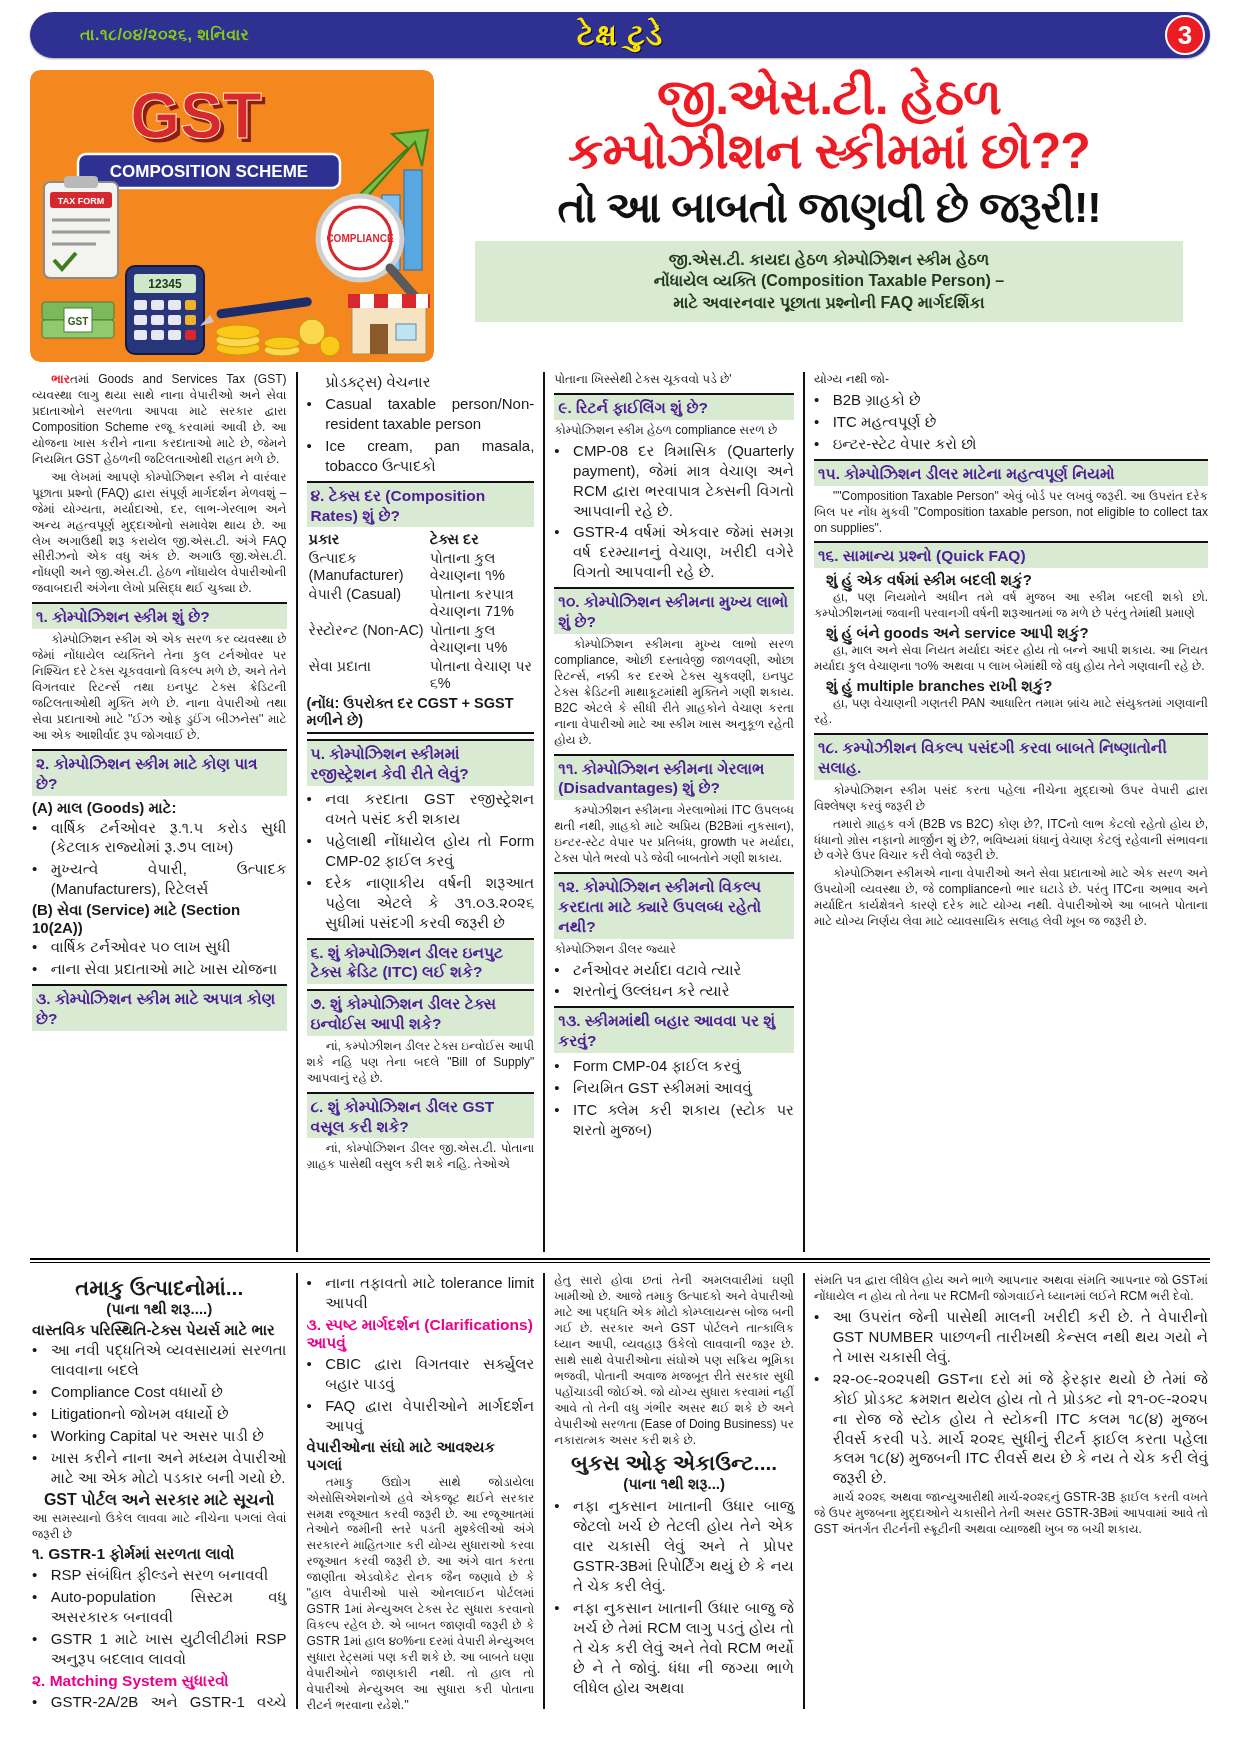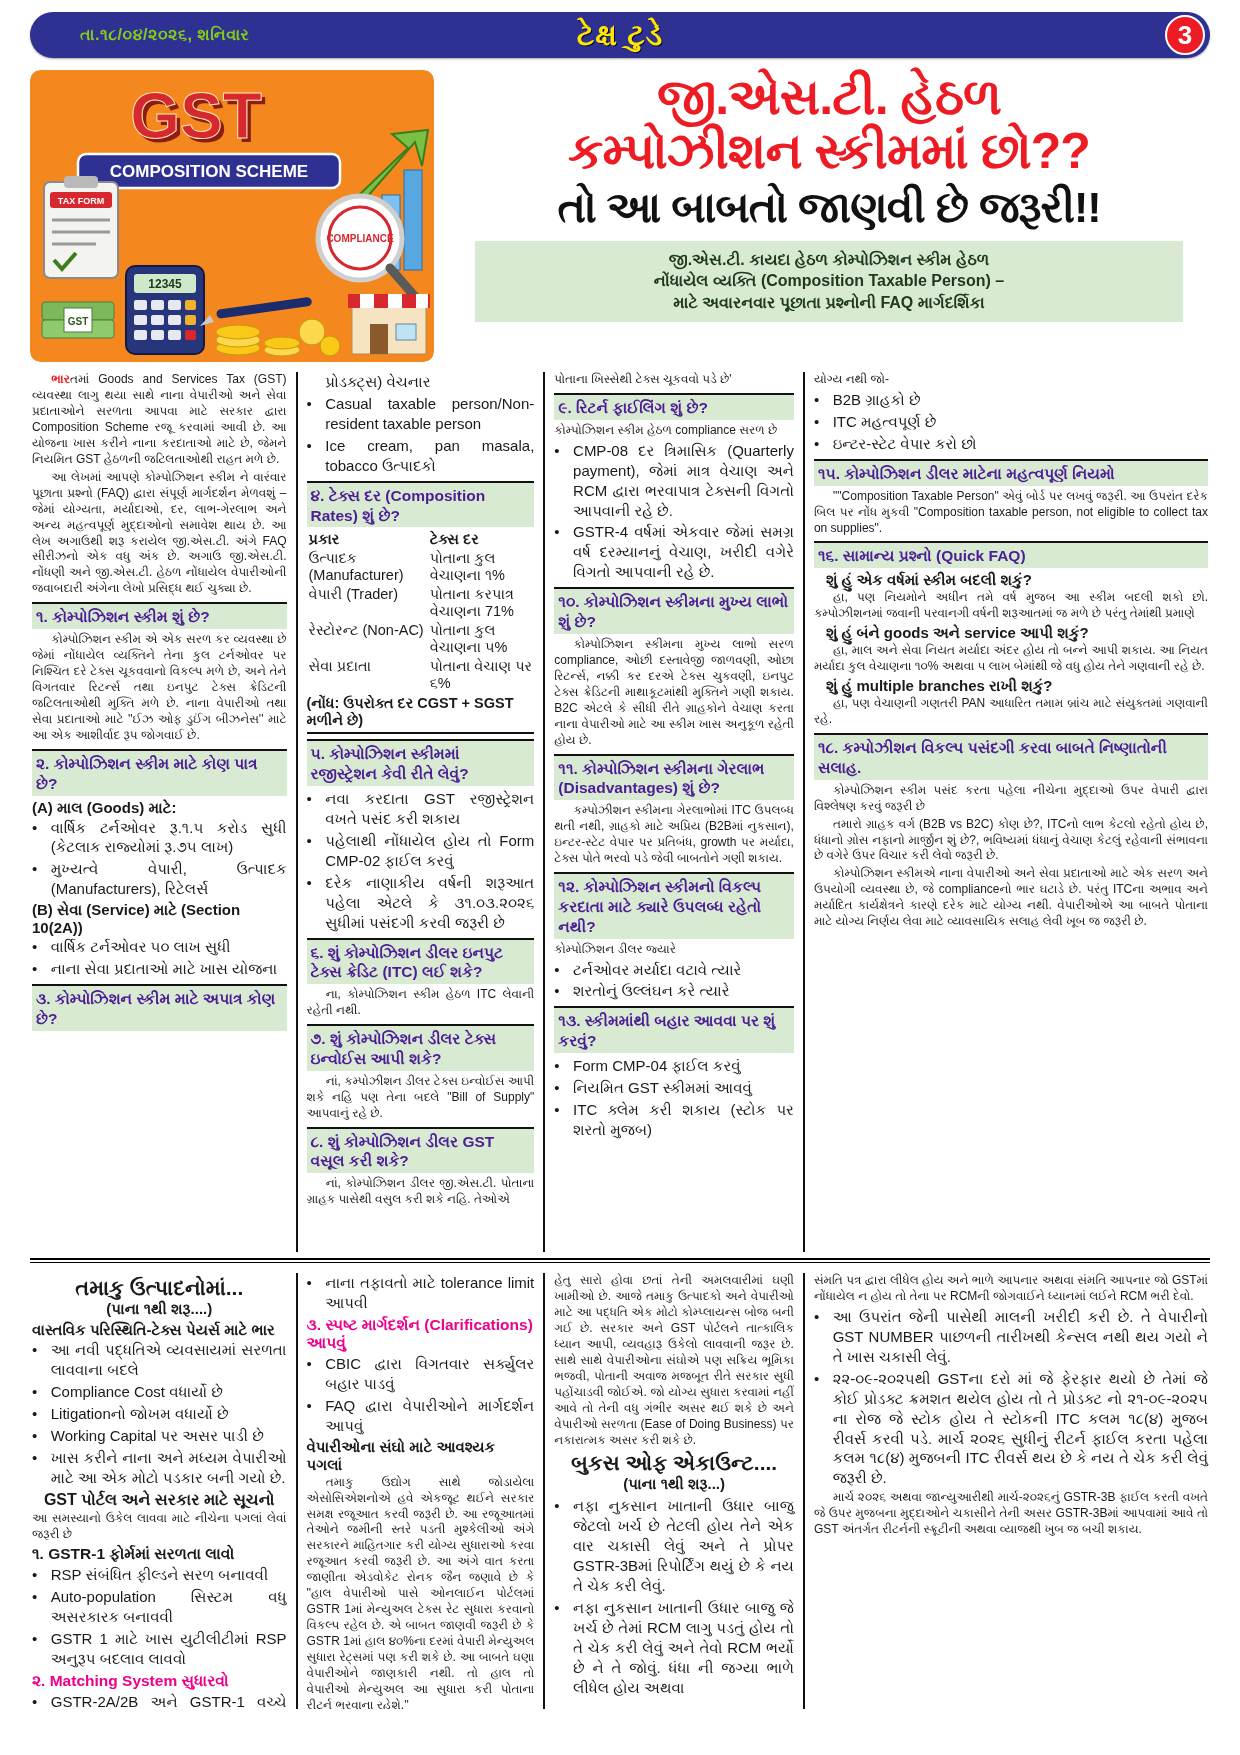--- a/index.html
+++ b/index.html
@@ -213,21 +213,21 @@
           <tbody>
             <tr>
               <td class="hd">પ્રકાર</td>
               <td class="hd">ટેક્સ દર</td>
             </tr>
             <tr>
               <td>ઉત્પાદક (Manufacturer)</td>
               <td>પોતાના કુલ વેચાણના ૧%</td>
             </tr>
             <tr>
-              <td>વેપારી (Trader)</td>
+              <td>વેપારી (Casual)</td>
               <td>પોતાના કરપાત્ર વેચાણના 71%</td>
             </tr>
             <tr>
               <td>રેસ્ટોરન્ટ (Non-AC)</td>
               <td>પોતાના કુલ વેચાણના ૫%</td>
             </tr>
             <tr>
               <td>સેવા પ્રદાતા</td>
               <td>પોતાના વેચાણ પર ૬%</td>
             </tr>
@@ -241,21 +241,20 @@
         </div>
         <div class="bullet">
           <span class="dot">•</span>
           <span class="bt">પહેલાથી નોંધાયેલ હોય તો Form CMP-02 ફાઈલ કરવું</span>
         </div>
         <div class="bullet">
           <span class="dot">•</span>
           <span class="bt">દરેક નાણાકીય વર્ષની શરૂઆત પહેલા એટલે કે ૩૧.૦૩.૨૦૨૬ સુધીમાં પસંદગી કરવી જરૂરી છે</span>
         </div>
         <div class="sec-h">૬. શું કોમ્પોઝિશન ડીલર ઇનપુટ ટેક્સ ક્રેડિટ (ITC) લઈ શકે?</div>
-        <div class="para indent">ના, કોમ્પોઝિશન સ્કીમ હેઠળ ITC લેવાની રહેતી નથી.</div>
         <div class="sec-h">૭. શું કોમ્પોઝિશન ડીલર ટેક્સ ઇન્વોઈસ આપી શકે?</div>
         <div class="para indent">નાં, કમ્પોઝીશન ડીલર ટેક્સ ઇન્વોઈસ આપી શકે નહિ પણ તેના બદલે "Bill of Supply" આપવાનું રહે છે.</div>
         <div class="sec-h">૮. શું કોમ્પોઝિશન ડીલર GST વસૂલ કરી શકે?</div>
         <div class="para indent">નાં, કોમ્પોઝિશન ડીલર જી.એસ.ટી. પોતાના ગ્રાહક પાસેથી વસુલ કરી શકે નહિ. તેઓએ</div>
       </div>
       <div class="col">
         <div class="para">પોતાના ખિસ્સેથી ટેક્સ ચૂકવવો પડે છે'</div>
         <div class="sec-h">૯. રિટર્ન ફાઈલિંગ શું છે?</div>
         <div class="para">કોમ્પોઝિશન સ્કીમ હેઠળ compliance સરળ છે</div>
         <div class="bullet">

